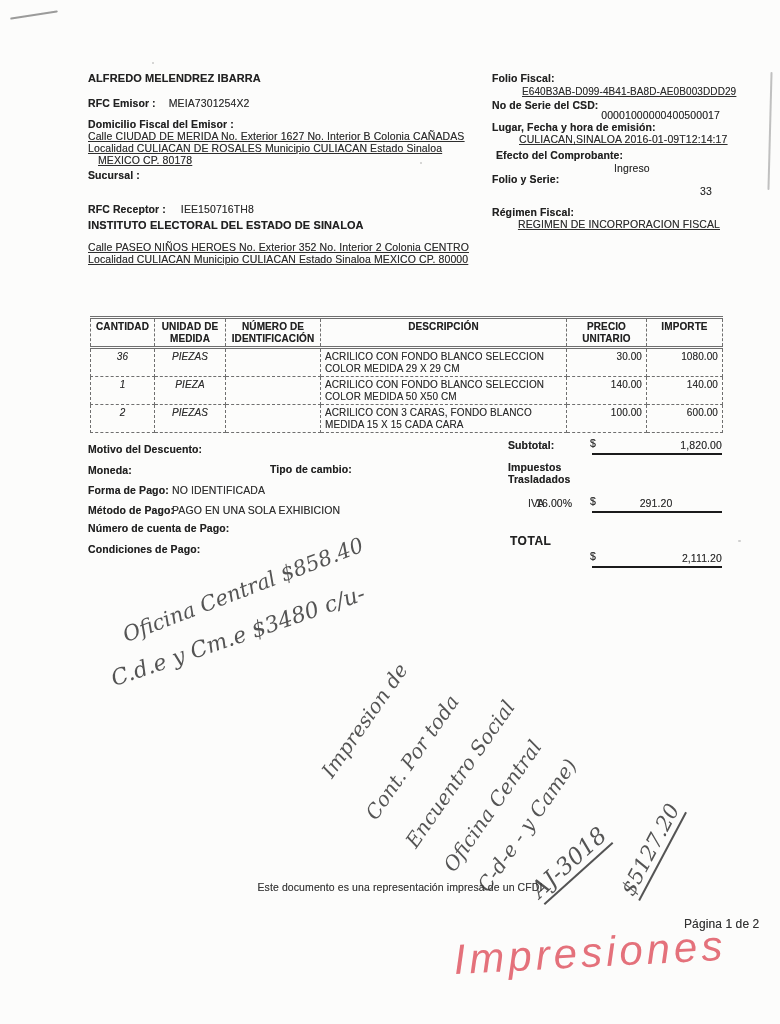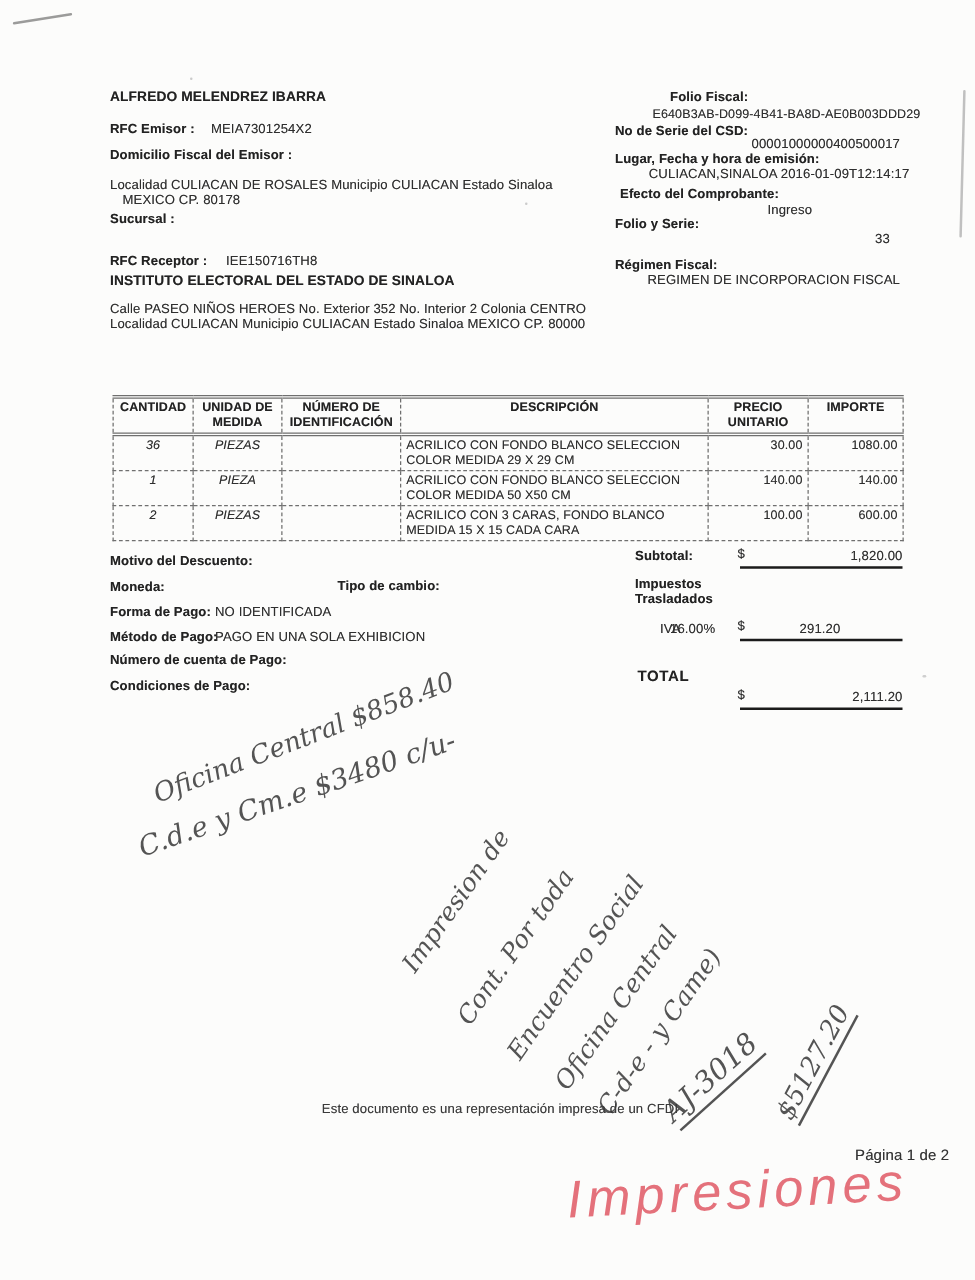--- a/index.html
+++ b/index.html
@@ -5,21 +5,21 @@
   html,body { margin:0; padding:0; background:#ffffff; }
   .page {
     position:relative; width:780px; height:1024px;
     background:#fcfcfb; overflow:hidden;
     font-family:"Liberation Sans", sans-serif;
     color:#2e2e2e; font-size:10.5px;
   }
   .abs { position:absolute; }
   .pr { text-shadow:0 0 0.4px rgba(50,50,50,0.5); letter-spacing:0.1px; }
   .b { font-weight:bold; color:#222; }
-  .nowrap { white-space:nowrap; }
+  .nowrap { white-space:nowrap;text-decoration:underline; }
 
   
   table.items { border-collapse:collapse; table-layout:fixed; font-size:10px; }
   table.items th, table.items td {
     border:1px dashed #6f6f6f; vertical-align:top;
     padding:2px 4px; line-height:11.5px; overflow:hidden;
   }
   table.items thead th {
     border-top:3px double #6f6f6f; border-bottom:3px double #6f6f6f;
     font-weight:bold; text-align:center; color:#222; padding:2px 2px;
@@ -55,27 +55,28 @@
   <div class="artifact" style="left:738px; top:540px; width:3px; height:2px; background:#999; opacity:.45;"></div>
 
   <div class="abs pr b" style="left:88px; top:72px; font-size:11px;">ALFREDO MELENDREZ IBARRA</div>
 
   <div class="abs pr" style="left:88px; top:97px;">
     <span class="b">RFC Emisor :</span>
     <span style="margin-left:10px;">MEIA7301254X2</span>
   </div>
 
   <div class="abs pr b" style="left:88px; top:118px;">Domicilio Fiscal del Emisor :</div>
+  <div class="abs pr nowrap" style="left:88px; top:130px;">Calle CIUDAD DE MERIDA No. Exterior 1627 No. Interior B Colonia CAÑADAS</div>
   <div class="abs pr nowrap" style="left:88px; top:142px;">Localidad CULIACAN DE ROSALES Municipio CULIACAN Estado Sinaloa</div>
   <div class="abs pr nowrap" style="left:88px; top:154px;margin-left:10px;">MEXICO CP. 80178</div>
 
   <div class="abs pr b" style="left:88px; top:169px;">Sucursal :</div>
 
   <div class="abs" style="left:492px; top:68px; width:230px;">
-    <div class="abs pr b" style="left:0; top:4px;margin-left:44px;">Folio Fiscal:</div>
+    <div class="abs pr b" style="left:0; top:4px;">Folio Fiscal:</div>
     <div class="abs pr nowrap" style="left:30px; top:18px; font-size:10px;">E640B3AB-D099-4B41-BA8D-AE0B003DDD29</div>
 
     <div class="abs pr b" style="left:0; top:31px;">No de Serie del CSD:</div>
     <div class="abs pr" style="left:0; top:41px; width:228px; text-align:right;">00001000000400500017</div>
 
     <div class="abs pr b" style="left:0; top:53px;">Lugar, Fecha y hora de emisión:</div>
     <div class="abs pr nowrap" style="left:27px; top:65px;">CULIACAN,SINALOA  2016-01-09T12:14:17</div>
 
     <div class="abs pr b" style="left:4px; top:81px;">Efecto del Comprobante:</div>
     <div class="abs pr" style="left:122px; top:94px;">Ingreso</div>

